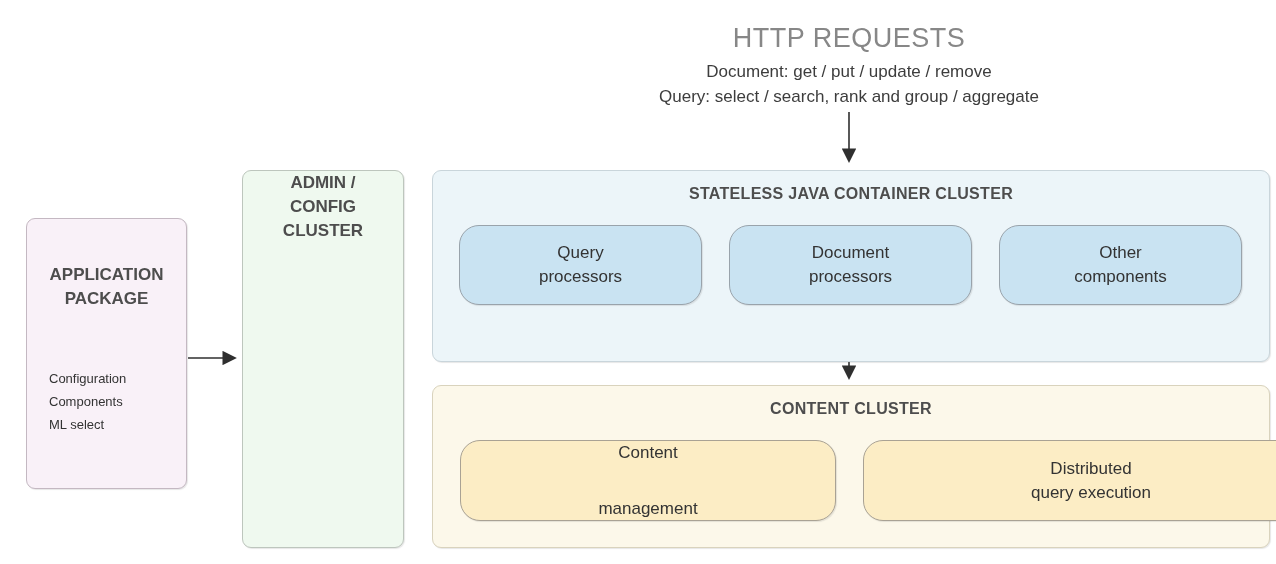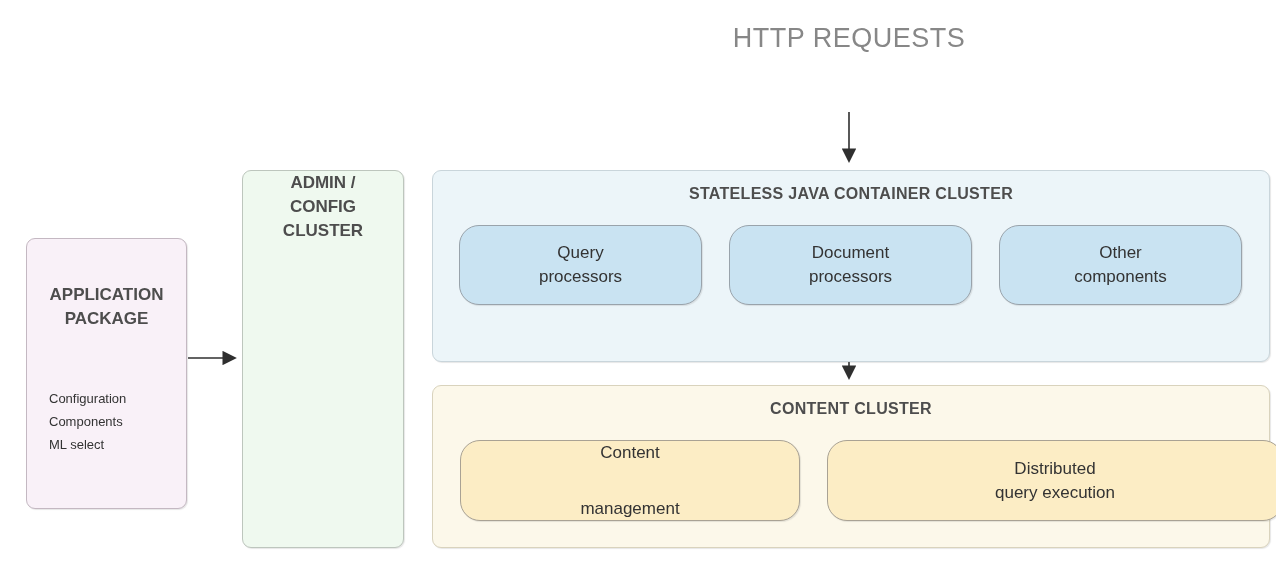--- a/index.html
+++ b/index.html
@@ -25,21 +25,21 @@
     font-size:27px; font-weight:300; color:var(--header-title-color);
     letter-spacing:0.5px; line-height:32px;
   }
   .header .sub{
     font-size:17px; color:var(--header-sub-color); line-height:25px; margin-top:5px;
   }
 
   .box{position:absolute; border-radius:9px; border:1px solid; box-sizing:border-box;
        box-shadow:1px 1px 1px rgba(120,120,120,0.18);}
 
-  .app-package{left:18px; top:238px; width:161px; height:271px;
+  .app-package{left:18px; top:218px; width:161px; height:271px;
     background:var(--app-bg); border-color:var(--app-border);}
   .app-package .ttl{
     margin-top:44px; text-align:center; font-weight:bold; font-size:17px;
     color:var(--title-color); line-height:24px; padding:0 20px;
   }
   .app-package .items{
     margin-top:56px; padding-left:22px; font-size:13px; color:var(--text-color);
     line-height:23px;
   }
 
@@ -66,41 +66,45 @@
     font-size:17px; color:var(--text-color); line-height:24px; text-align:center;
     box-shadow:1px 1px 1px rgba(120,120,120,0.18);
   }
 
   .content-cluster{left:424px; top:385px; width:838px; height:163px;
     background:var(--content-bg); border-color:var(--content-border);}
   .content-cluster .component-row{left:27px; top:54px;}
   .content-cluster .comp-box{
     background:var(--content-box-bg); border-color:var(--content-box-border); height:81px;
   }
-  .comp-box.wide-a{width:340px;gap:32px;}
+  .comp-box.wide-a{width:376px;gap:32px;}
   .comp-box.wide-b{width:456px;}
 </style>
 </head>
 <body>
 
 <div class="canvas">
 
   <svg class="arrows" viewBox="0 0 1276 564" xmlns="http://www.w3.org/2000/svg">
     <defs>
       <marker id="ah" viewBox="0 0 10 10" refX="8" refY="5" markerWidth="9" markerHeight="9" orient="auto-start-reverse">
         <path d="M0,0 L10,5 L0,10 z" fill="#2f2f2f"></path>
       </marker>
     </defs>
     <line x1="841" y1="112" x2="841" y2="160" stroke="#2f2f2f" stroke-width="1.6" marker-end="url(#ah)"></line>
     <line x1="841" y1="332" x2="841" y2="377" stroke="#2f2f2f" stroke-width="1.6" marker-end="url(#ah)"></line>
     <line x1="180" y1="358" x2="226" y2="358" stroke="#2f2f2f" stroke-width="1.6" marker-end="url(#ah)"></line>
   </svg>
 
   <div class="header">
     <div class="big">HTTP REQUESTS</div>
+    <div class="sub">
+      <div>Document: get / put / update / remove</div>
+      <div>Query: select / search, rank and group / aggregate</div>
+    </div>
   </div>
 
   <div class="box app-package">
     <div class="ttl">APPLICATION PACKAGE</div>
     <div class="items">
       <div>Configuration</div>
       <div>Components</div>
       <div>ML select</div>
     </div>
   </div>

